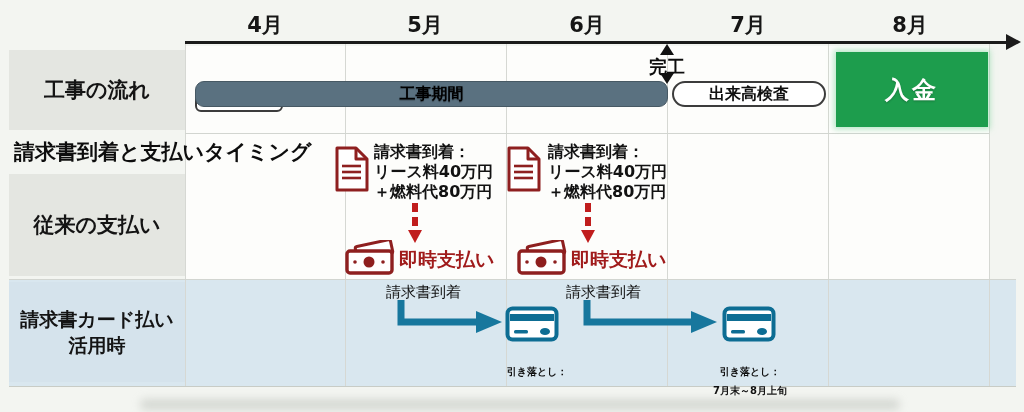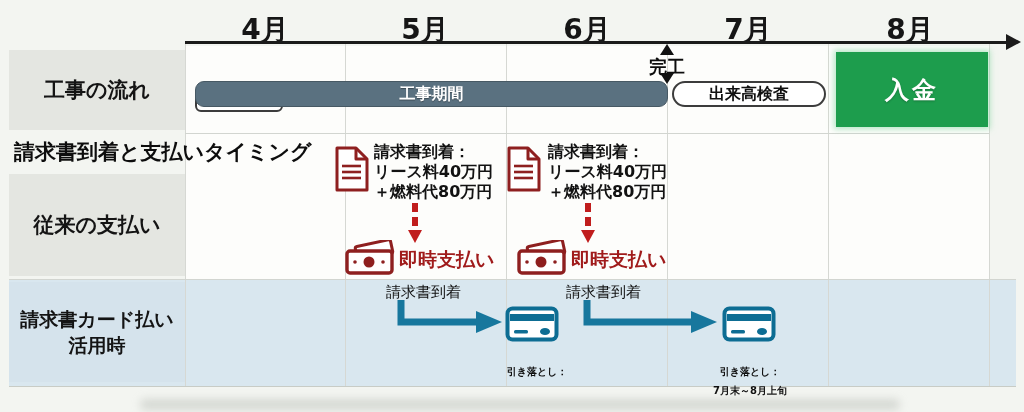--- a/index.html
+++ b/index.html
@@ -7,42 +7,42 @@
   body { font-family:"DejaVu Sans","Liberation Sans",sans-serif; background:#f2f4f0; overflow:hidden; }
   .stage { position:relative; width:1024px; height:412px; background:#f3f5f1; }
 
   
   .cells-white { position:absolute; left:185px; top:46px; width:804px; height:234px; background:#fdfdfb; }
   .cells-blue  { position:absolute; left:9px;  top:280px; width:1007px; height:106px; background:#d9e7ef; }
   .vline { position:absolute; top:42px; width:1px; height:344px; background:#d6d8d3; }
   .hline { position:absolute; left:185px; width:804px; height:1px; background:#d2d5d0; }
 
   
-  .month-label { position:absolute; top:11px; transform:translateX(-50%); font-size:28px; font-weight:bold; color:#161616; }
+  .month-label { position:absolute; top:11px; transform:translateX(-50%); font-size:21px; font-weight:bold; color:#161616; }
   .axis-line { position:absolute; left:185px; top:41px; width:823px; height:3px; background:#1b1b1b; }
   .axis-head { position:absolute; left:1006px; top:34px; width:0; height:0;
                border-left:15px solid #1b1b1b; border-top:8px solid transparent; border-bottom:8px solid transparent; }
 
   
   .label-box { position:absolute; left:9px; width:176px; display:flex; flex-direction:column;
                align-items:center; justify-content:center; text-align:center;
                font-weight:bold; color:#141414; }
   .lb-gray { background:#e4e6e1; }
   .lb-blue { background:#d5e3ec; }
   .section-title { position:absolute; left:14px; top:138px; font-size:21px; font-weight:bold; color:#0d0d0d; white-space:nowrap; }
 
   
   .outline-box { position:absolute; background:#ffffff; border:2px solid #3c3c3c;
                  display:flex; align-items:center; justify-content:center;
                  font-weight:bold; color:#111; }
   .order-box { left:195px; top:55px; width:88px; height:25px; border-radius:6px; font-size:15px;margin-top:32px; }
   .period-bar { position:absolute; left:195px; top:81px; width:473px; height:26px;
                 background:#5a7180; border:1px solid #475964; border-radius:9px;
                 display:flex; align-items:center; justify-content:center;
-                color:#ffffff; font-weight:bold; font-size:16px; text-shadow:0 1px 1px rgba(0,0,0,.35); }
+                color:#000000; font-weight:bold; font-size:16px; text-shadow:0 1px 1px rgba(0,0,0,.35); }
   .inspection-box { left:672px; top:81px; width:154px; height:26px; border-radius:13px; font-size:16px; }
   .deposit-box { position:absolute; left:836px; top:52px; width:152px; height:75px;
                  background:#1d9d4d; border-radius:0; box-shadow:0 0 6px 2px rgba(130,214,160,.6);
                  display:flex; align-items:center; justify-content:center;
                  color:#fff; font-weight:bold; font-size:24px; letter-spacing:3px;
                  text-shadow:0 1px 2px rgba(0,0,0,.25); }
   .tri-up, .tri-down { position:absolute; width:0; height:0; }
   .tri-up   { left:660px; top:44px; border-left:7px solid transparent; border-right:7px solid transparent; border-bottom:11px solid #111; }
   .tri-down { left:660px; top:73px; border-left:7px solid transparent; border-right:7px solid transparent; border-top:11px solid #111; }
   .completion-label { position:absolute; left:640px; top:55px; width:54px; text-align:center;

